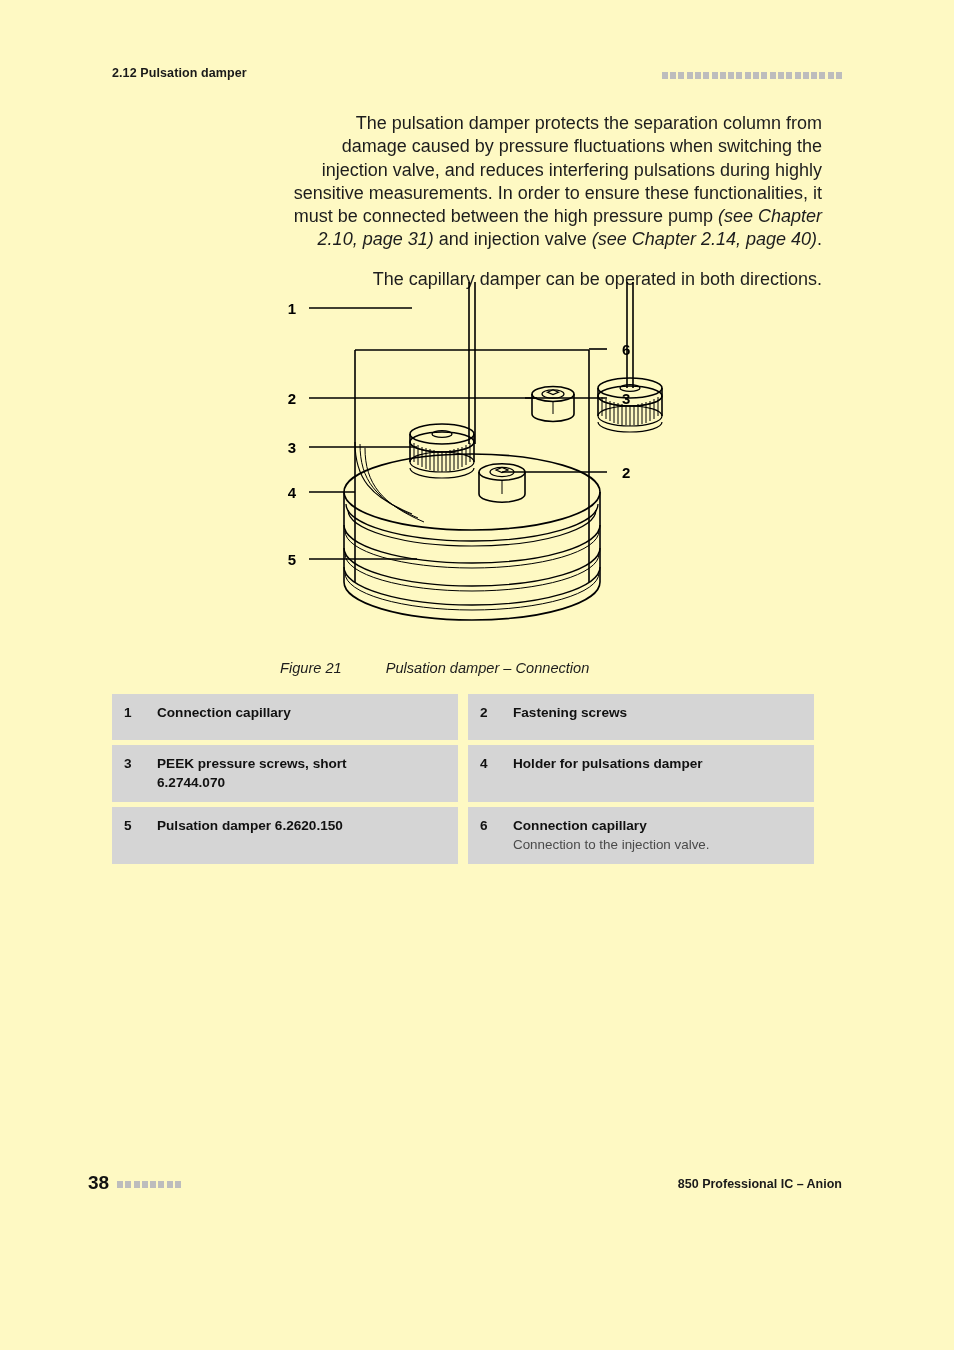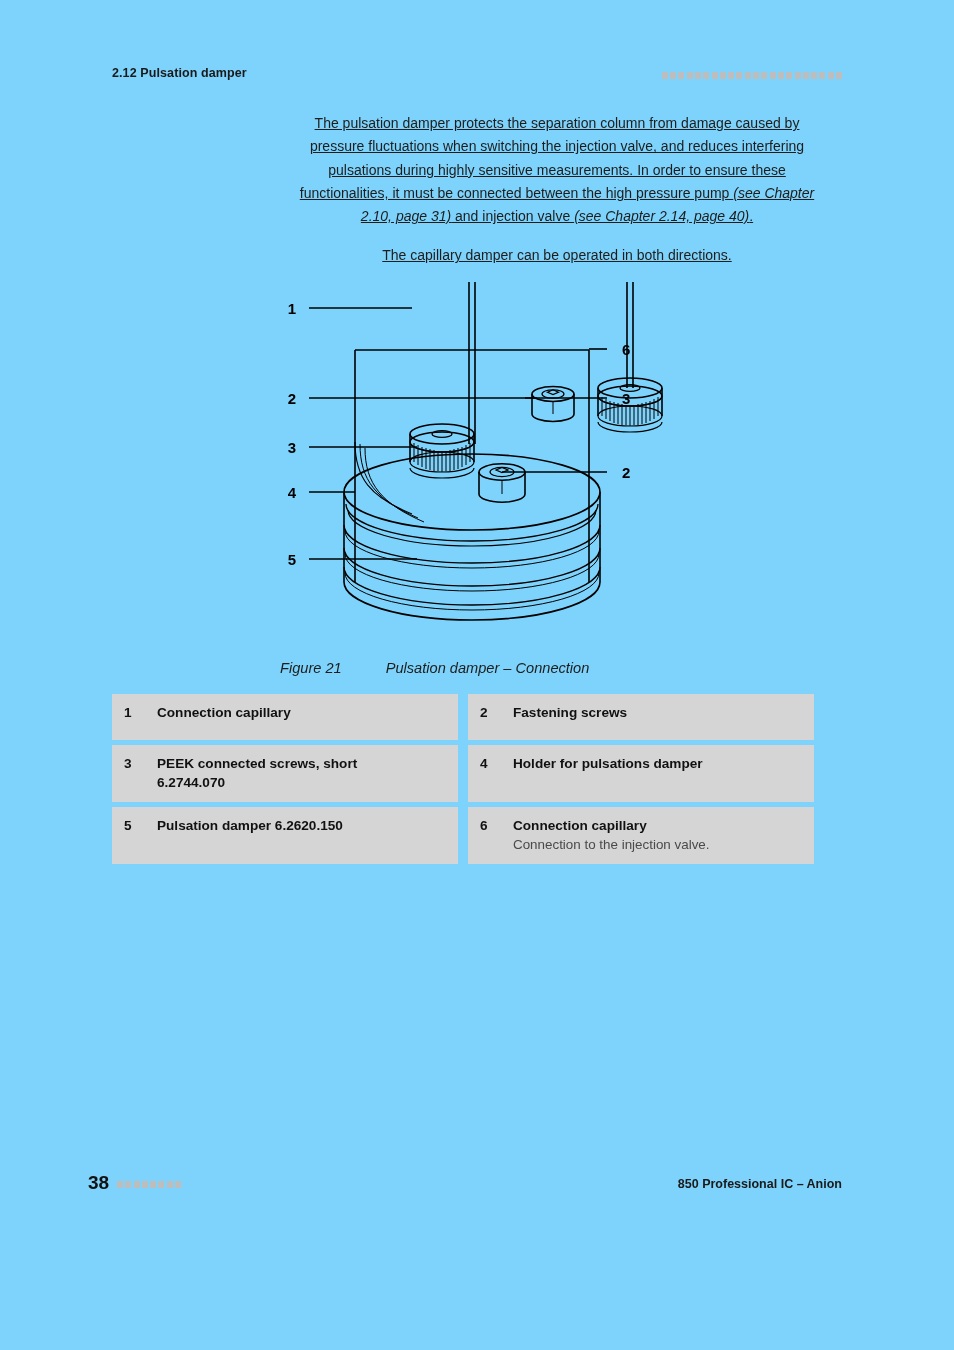--- a/index.html
+++ b/index.html
@@ -8,21 +8,21 @@
     background: #ffffff;
   }
   body {
     font-family: "Liberation Sans", sans-serif;
     color: #1a1a1a;
   }
   .page {
     position: relative;
     width: 954px;
     height: 1350px;
-    background: #7dd3fc;
+    background: #fef9c3;
     overflow: hidden;
   }
 
   
   .run-head {
     position: absolute;
     left: 112px;
     top: 66px;
     width: 730px;
     height: 20px;
@@ -52,26 +52,25 @@
   }
 
   
   .body-col {
     position: absolute;
     left: 292px;
     top: 112px;
     width: 530px;
   }
   .para {
-    font-size: 14px;
+    font-size: 18px;
     line-height: 23.3px;
     color: #1d1d1d;
     margin: 0 0 16px 0;
-    text-align: center;
-    text-decoration: underline;
+    text-align: right;
   }
   .para i { font-style: italic; }
 
   
   .figure {
     position: absolute;
     left: 112px;
     top: 282px;
     width: 730px;
     height: 380px;
@@ -370,21 +369,21 @@
           <div class="lc-num">2</div>
           <div class="lc-body">
             <div class="lc-title">Fastening screws</div>
           </div>
         </div>
       </div>
       <div class="legend-row">
         <div class="legend-cell">
           <div class="lc-num">3</div>
           <div class="lc-body">
-            <div class="lc-title">PEEK connected screws, short</div>
+            <div class="lc-title">PEEK pressure screws, short</div>
             <div class="lc-title">6.2744.070</div>
           </div>
         </div>
         <div class="legend-cell">
           <div class="lc-num">4</div>
           <div class="lc-body">
             <div class="lc-title">Holder for pulsations damper</div>
           </div>
         </div>
       </div>

